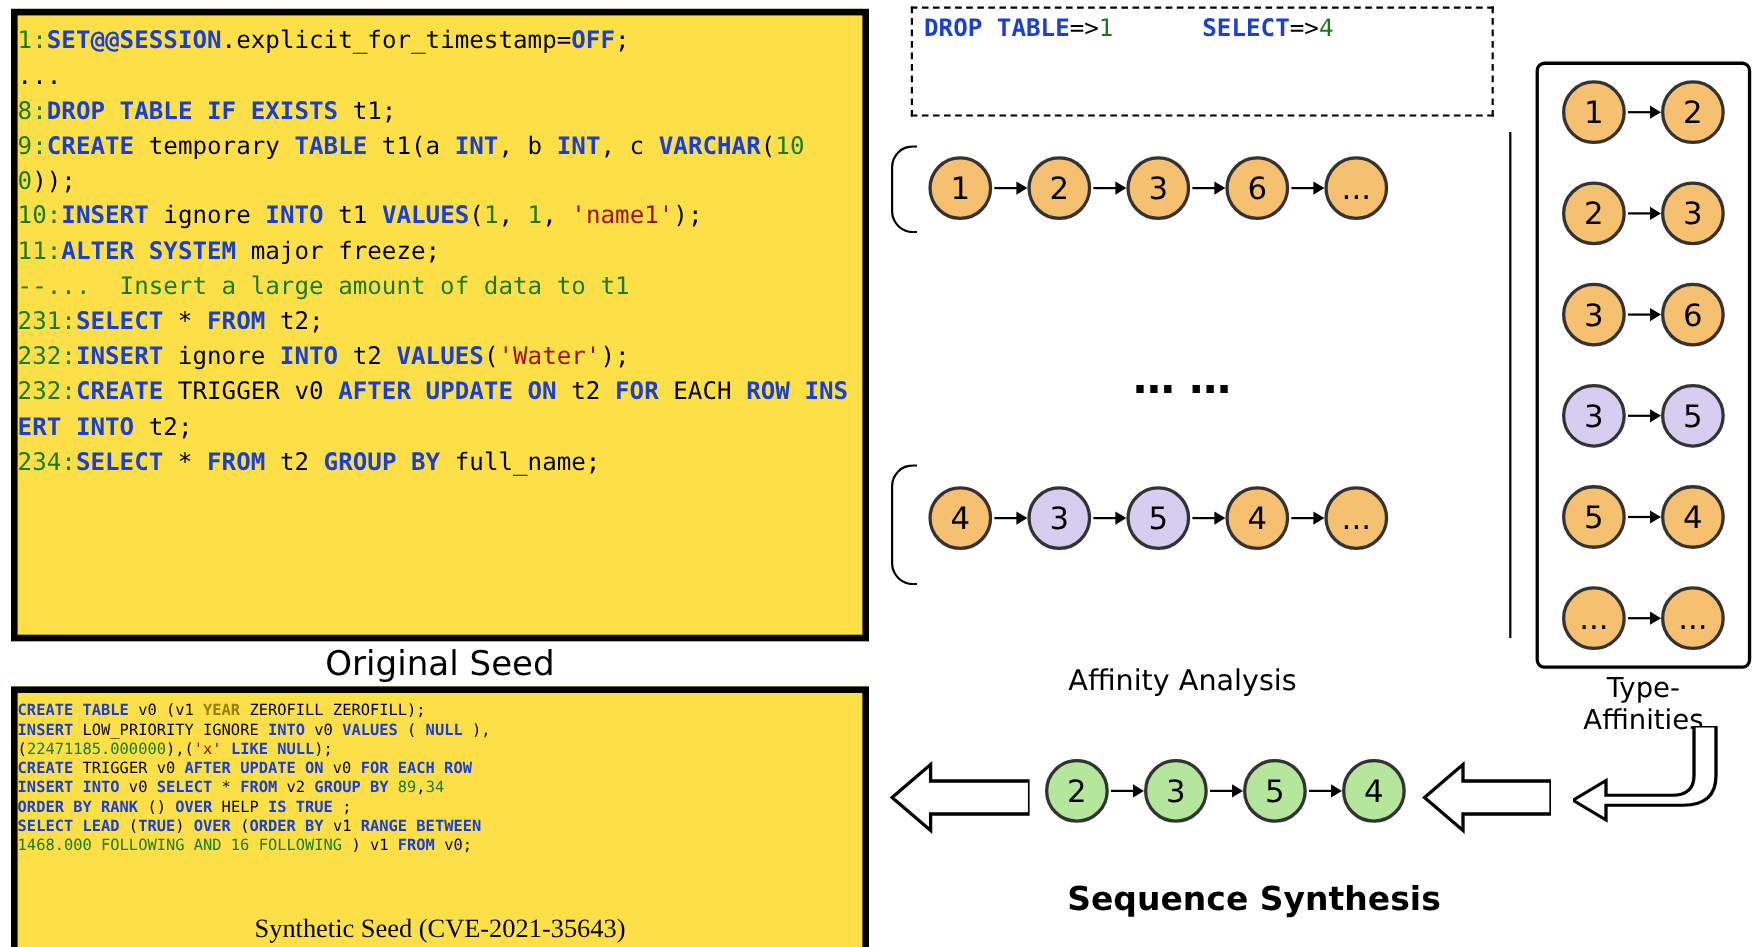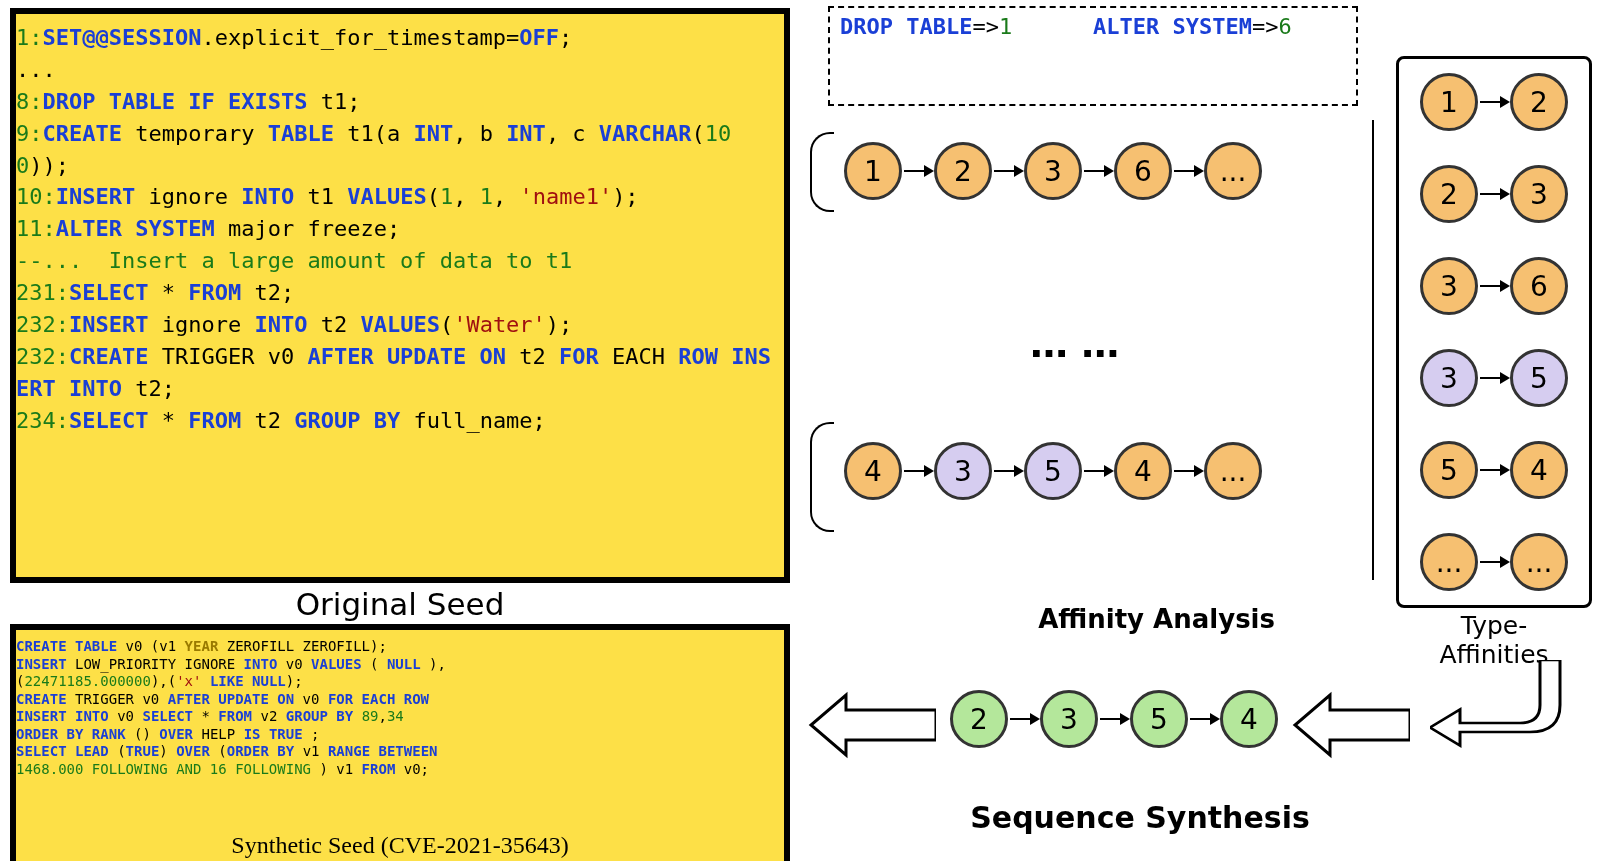--- a/index.html
+++ b/index.html
@@ -59,21 +59,21 @@
   }
   .arrowr::after{
     content:""; position:absolute; right:-2px; top:-5px;
     border-left:10px solid #000; border-top:6px solid transparent; border-bottom:6px solid transparent;
   }
   .dots-mid { position:absolute; font-size:38px; font-weight:bold; font-family:"DejaVu Sans", sans-serif; }
 
   
   .bracket { position:absolute; border:2px solid #000; border-right:none; border-radius:20px 0 0 20px; width:24px; }
 
-  #affinity-label { position:absolute; left:875px; top:604px; width:400px; text-align:right; font-weight:bold; font-family:"DejaVu Sans", sans-serif; font-size:26px; }
+  #affinity-label { position:absolute; left:875px; top:604px; width:400px; text-align:center; font-weight:normal; font-family:"DejaVu Sans", sans-serif; font-size:26px; }
 
   
   #ta-box { position:absolute; left:1396px; top:56px; width:196px; height:552px; border:3px solid #000; border-radius:8px; padding:14px 0; display:flex; flex-direction:column; align-items:center; justify-content:space-between; }
   .pair { display:flex; align-items:center; }
   #ta-label { position:absolute; left:1396px; top:612px; width:196px; text-align:center; font-weight:normal; font-family:"DejaVu Sans", sans-serif; font-size:25px; line-height:1.15; }
 
   
   #divider { position:absolute; left:1372px; top:120px; width:2px; height:460px; background:#000; }
 
   
@@ -107,21 +107,21 @@
 <span>(</span><span class="num">22471185.000000</span><span>),(</span><span class="str">'x' </span><span class="kw">LIKE NULL</span><span>);</span>
 <span class="kw">CREATE </span><span>TRIGGER v0 </span><span class="kw">AFTER UPDATE ON </span><span>v0 </span><span class="kw">FOR EACH ROW</span>
 <span class="kw">INSERT INTO </span><span>v0 </span><span class="kw">SELECT </span><span>* </span><span class="kw">FROM </span><span>v2 </span><span class="kw">GROUP BY </span><span class="num">89</span><span>,</span><span class="num">34</span>
 <span class="kw">ORDER BY RANK </span><span>() </span><span class="kw">OVER </span><span>HELP </span><span class="kw">IS TRUE </span><span>;</span>
 <span class="kw">SELECT LEAD </span><span>(</span><span class="kw">TRUE</span><span>) </span><span class="kw">OVER </span><span>(</span><span class="kw">ORDER BY </span><span>v1 </span><span class="kw">RANGE BETWEEN</span>
 <span class="num">1468.000 FOLLOWING AND 16 FOLLOWING </span><span>) v1 </span><span class="kw">FROM </span><span>v0;</span></div>
 <div id="synth-label">Synthetic Seed (CVE-2021-35643)</div>
 
 <div id="legend-box">
   <div class="row"><span class="kw">DROP TABLE</span><span>=&gt;</span><span class="num">1</span></div>
-  <div class="row"><span class="kw">ALTER SYSTEM</span><span>=&gt;</span><span class="num">6</span></div>
+  <div class="row"><span class="kw">SELECT</span><span>=&gt;</span><span class="num">4</span></div>
 </div>
 
 <div id="affinity-area">
 
   <div class="bracket" style="left:0;top:20px;height:80px"></div>
   <div class="chain" style="left:34px;top:30px" id="chain1">
       <div class="circle">1</div>
       <div class="arrowr"></div>
       <div class="circle">2</div>
       <div class="arrowr"></div>

